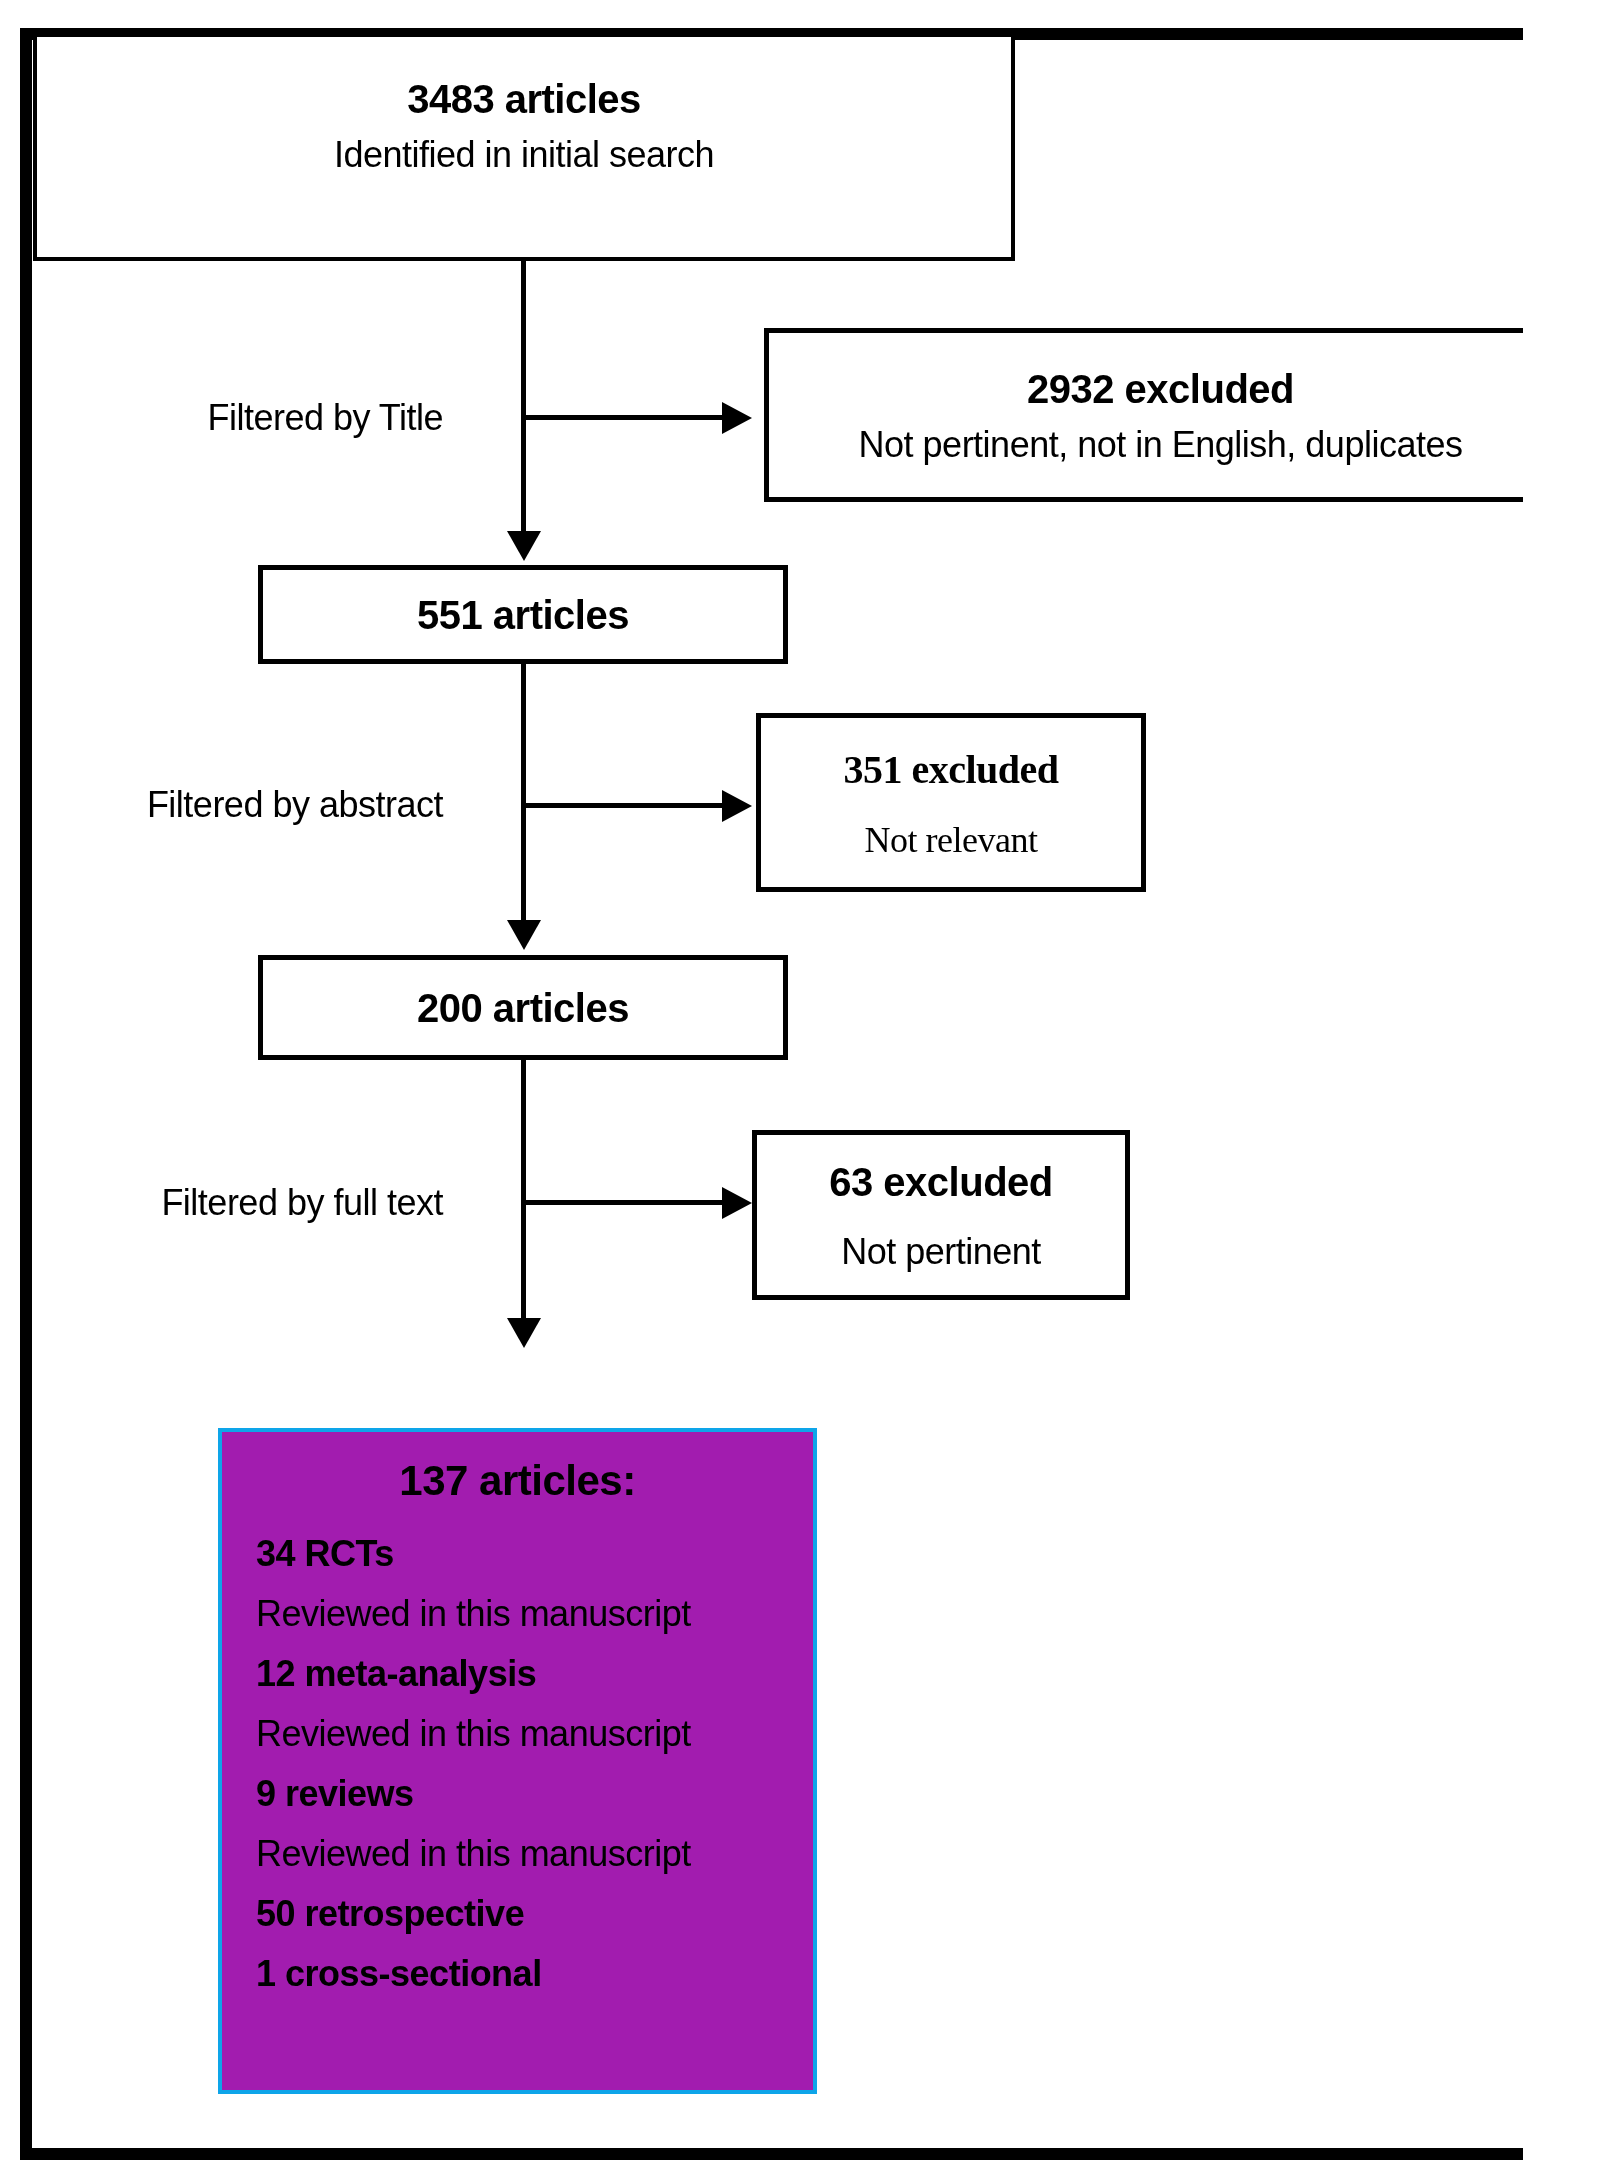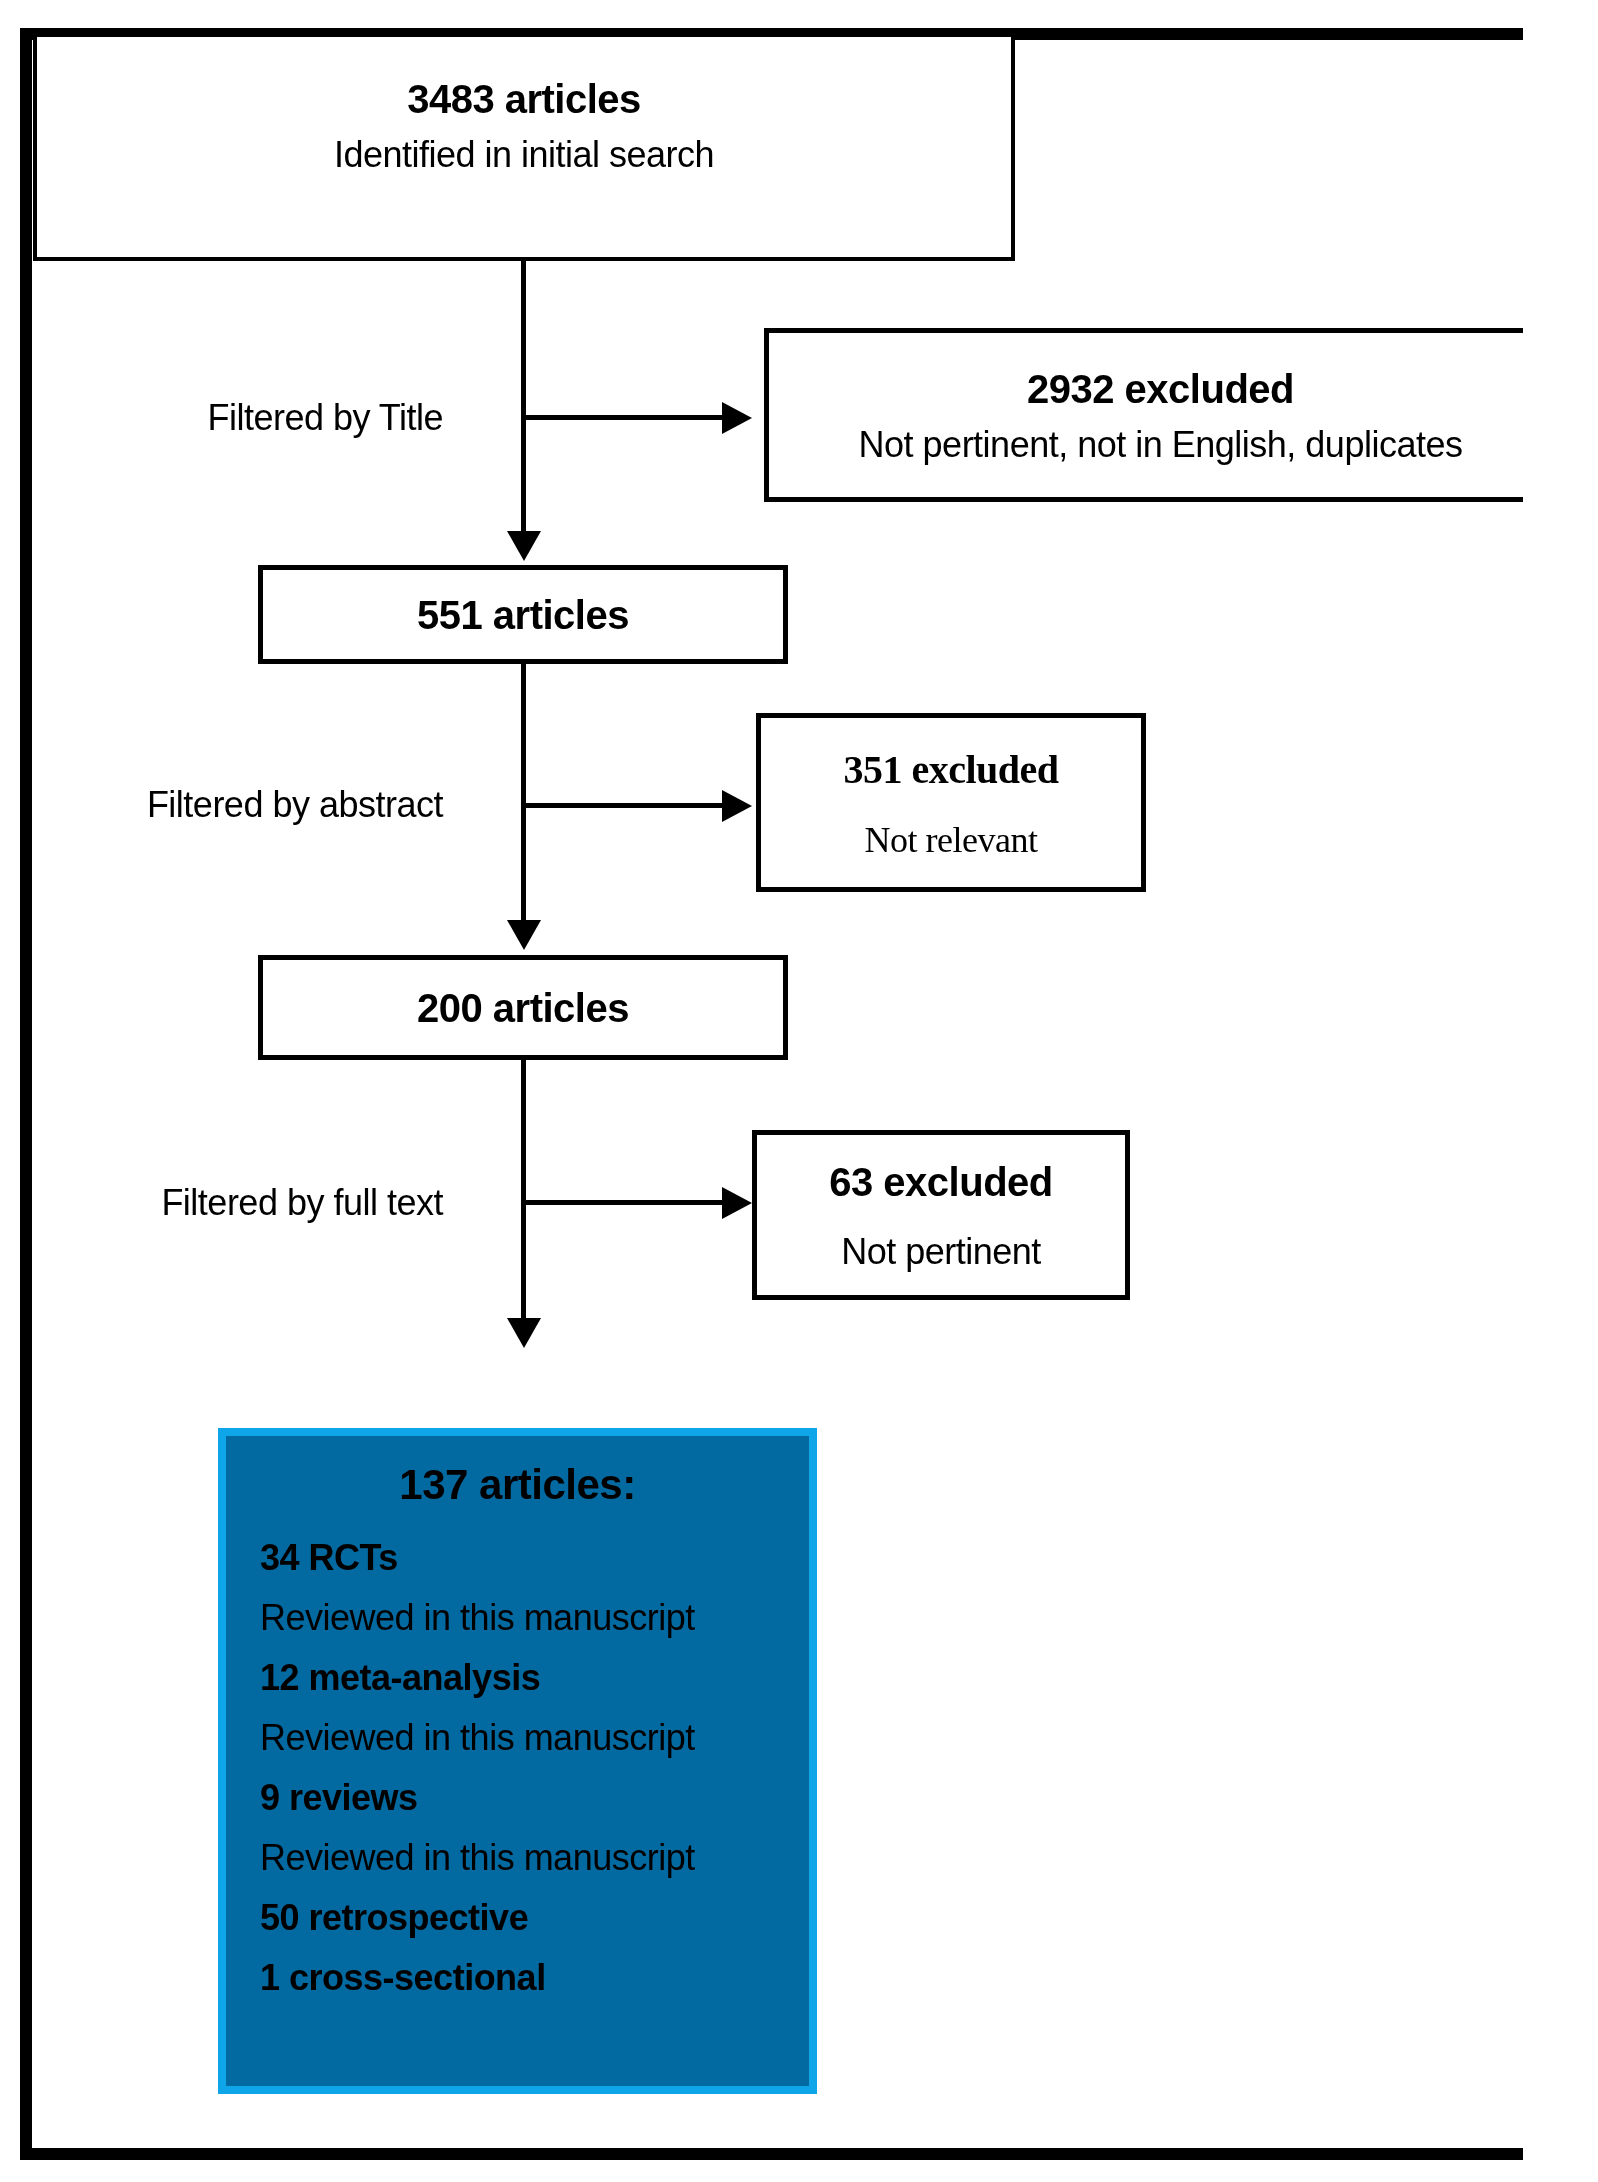--- a/index.html
+++ b/index.html
@@ -38,21 +38,21 @@
     border-top:16px solid transparent;border-bottom:16px solid transparent;
     border-left:30px solid #000;
   }
   .filter-label{
     position:absolute;font-size:36px;line-height:44px;
     white-space:nowrap;
   }
   
   #final-box{
     position:absolute;left:218px;top:1428px;width:599px;height:666px;
-    border:8px solid #0ea5e9;background:#0369a1;box-sizing:border-box;
+    border:4px solid #0ea5e9;background:#a21caf;box-sizing:border-box;
     padding-top:20px;
   }
   #final-box .ftitle{
     font-weight:bold;font-size:42px;line-height:58px;text-align:center;
   }
   #final-box ul{
     list-style:none;margin:14px 0 0 0;padding:0 0 0 34px;
   }
   #final-box li{
     font-size:36px;line-height:60px;white-space:pre-wrap;

